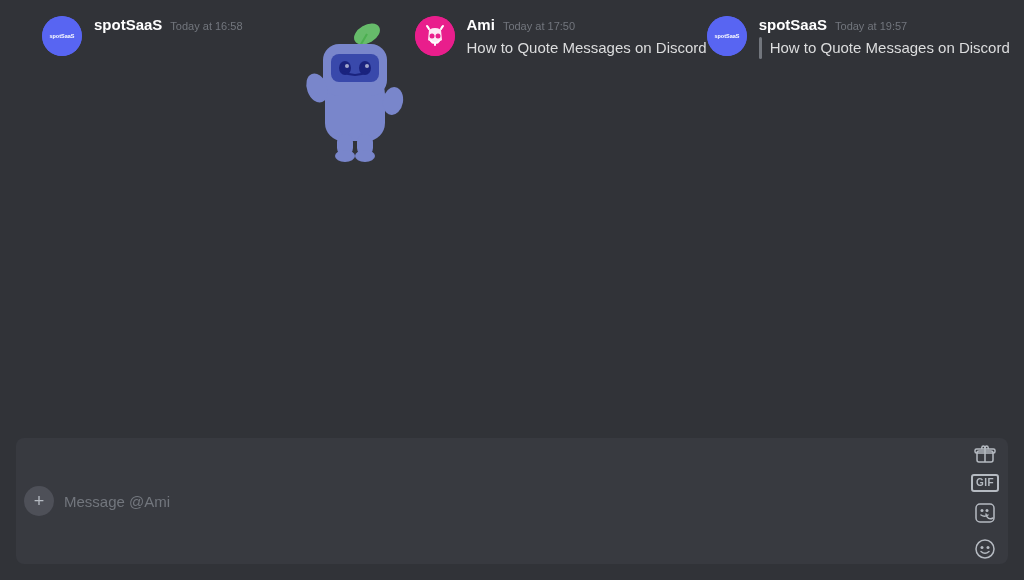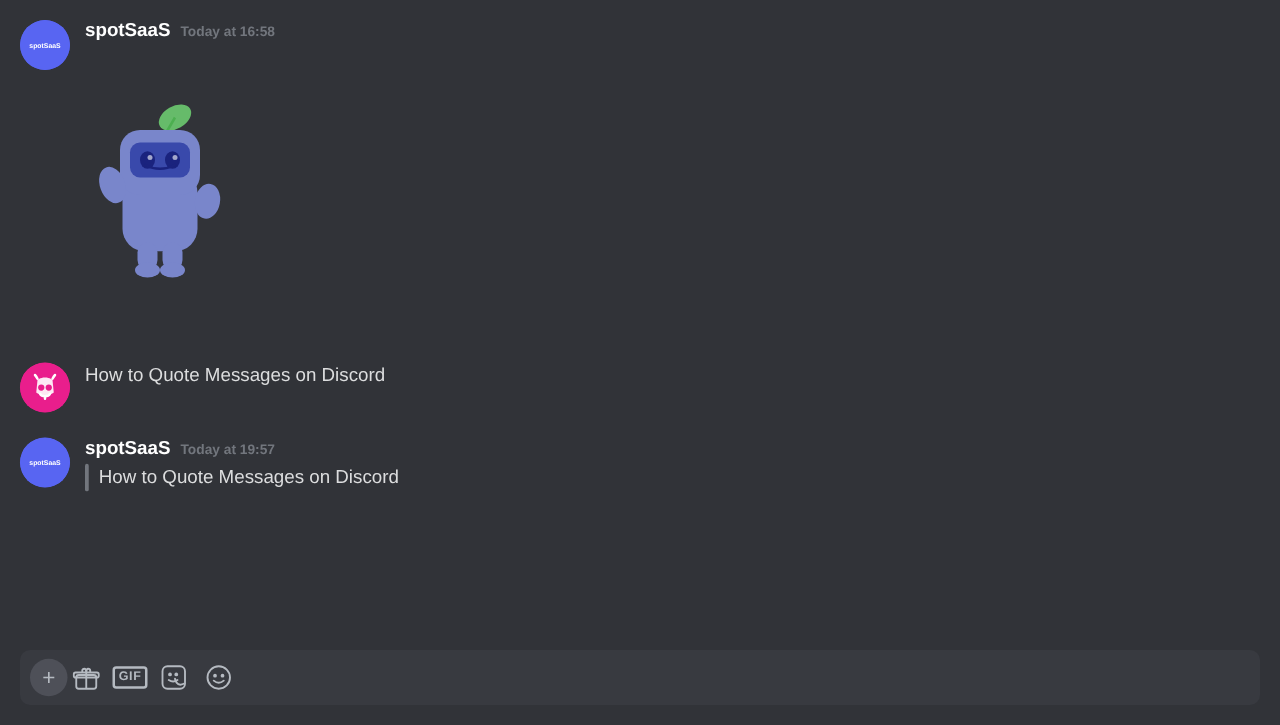--- a/index.html
+++ b/index.html
@@ -13,22 +13,23 @@
       overflow: hidden;
       display: flex;
       flex-direction: column;
     }
 
     .chat-area {
       flex: 1;
       overflow-y: auto;
       padding: 16px 0 8px 16px;
       display: flex;
-      flex-direction: column;
+      flex-direction: row;
       gap: 0;
+      margin-left: 26px;
     }
 
     .message-group {
       display: flex;
       align-items: flex-start;
       gap: 12px;
       margin-bottom: 20px;
     }
 
     .avatar {
@@ -66,21 +67,21 @@
 
     .username {
       font-weight: 600;
       font-size: 15px;
       color: #ffffff;
     }
 
     .timestamp {
       font-size: 11px;
       color: #72767d;
-      font-weight: 700;
+      font-weight: 400;
     }
 
     .message-text {
       font-size: 15px;
       color: #dcddde;
       line-height: 1.45;
     }
 
     
     .bot-image-area {
@@ -147,20 +148,21 @@
     }
 
     .message-input::placeholder {
       color: #72767d;
     }
 
     .input-icons {
       display: flex;
       align-items: center;
       gap: 6px;
+      flex-direction: column;
     }
 
     .input-icon-btn {
       width: 30px;
       height: 30px;
       display: flex;
       align-items: center;
       justify-content: center;
       cursor: pointer;
       color: #b5bac1;
@@ -259,20 +261,24 @@
         <path d="M14 14 C14 14 16 12 20 12 C24 12 26 14 26 14 L27 24 C27 24 25 26 20 26 C15 26 13 24 13 24 Z" fill="white" opacity="0.9"></path>
         <circle cx="17" cy="20" r="2.5" fill="#e91e8c"></circle>
         <circle cx="23" cy="20" r="2.5" fill="#e91e8c"></circle>
         <path d="M14 13 C14 13 13 11 12 10" stroke="white" stroke-width="2" fill="none" stroke-linecap="round"></path>
         <path d="M26 13 C26 13 27 11 28 10" stroke="white" stroke-width="2" fill="none" stroke-linecap="round"></path>
         <path d="M16 25 C16 25 17 27 20 27 L20 29" stroke="white" stroke-width="2" fill="none" stroke-linecap="round"></path>
         <path d="M24 25 C24 25 23 27 20 27" stroke="white" stroke-width="2" fill="none" stroke-linecap="round"></path>
       </svg>
     </div>
     <div class="message-content">
+      <div class="message-header">
+        <span class="username">Ami</span>
+        <span class="timestamp">Today at 17:50</span>
+      </div>
       <div class="message-text">How to Quote Messages on Discord</div>
     </div>
   </div>
 
   <div class="message-group">
     <div class="avatar avatar-spotsaas">
       <svg width="40" height="40" viewBox="0 0 40 40">
         <circle cx="20" cy="20" r="20" fill="#5865f2"></circle>
         <text x="50%" y="52%" text-anchor="middle" dominant-baseline="middle" fill="white" font-size="5.5" font-family="Arial" font-weight="700">spotSaaS</text>
       </svg>
@@ -286,20 +292,21 @@
         <div class="quote-bar"></div>
         <div class="quote-text">How to Quote Messages on Discord</div>
       </div>
     </div>
   </div>
 
 </div>
 
 <div class="input-bar">
   <div class="input-plus">+</div>
+  <input class="message-input" type="text" placeholder="Message @Ami" style="">
   <div class="input-icons">
 
     <div class="input-icon-btn">
       <svg width="22" height="22" viewBox="0 0 22 22" fill="none">
         <rect x="3" y="9" width="16" height="11" rx="2" stroke="#b5bac1" stroke-width="1.5" fill="none"></rect>
         <rect x="1" y="7" width="20" height="4" rx="1.5" stroke="#b5bac1" stroke-width="1.5" fill="none"></rect>
         <line x1="11" y1="7" x2="11" y2="20" stroke="#b5bac1" stroke-width="1.5"></line>
         <path d="M8 7 C8 7 7 4 9.5 4 C11 4 11 7 11 7" stroke="#b5bac1" stroke-width="1.5" fill="none"></path>
         <path d="M14 7 C14 7 15 4 12.5 4 C11 4 11 7 11 7" stroke="#b5bac1" stroke-width="1.5" fill="none"></path>
       </svg>

